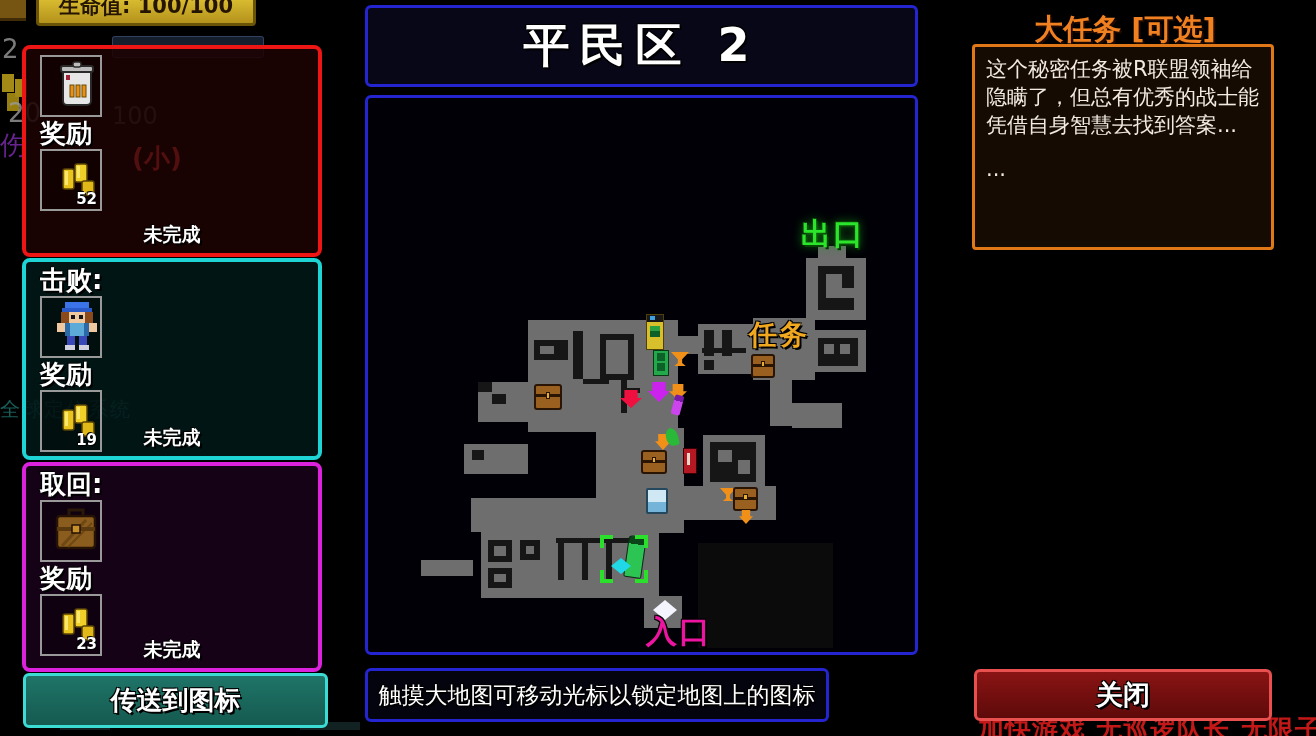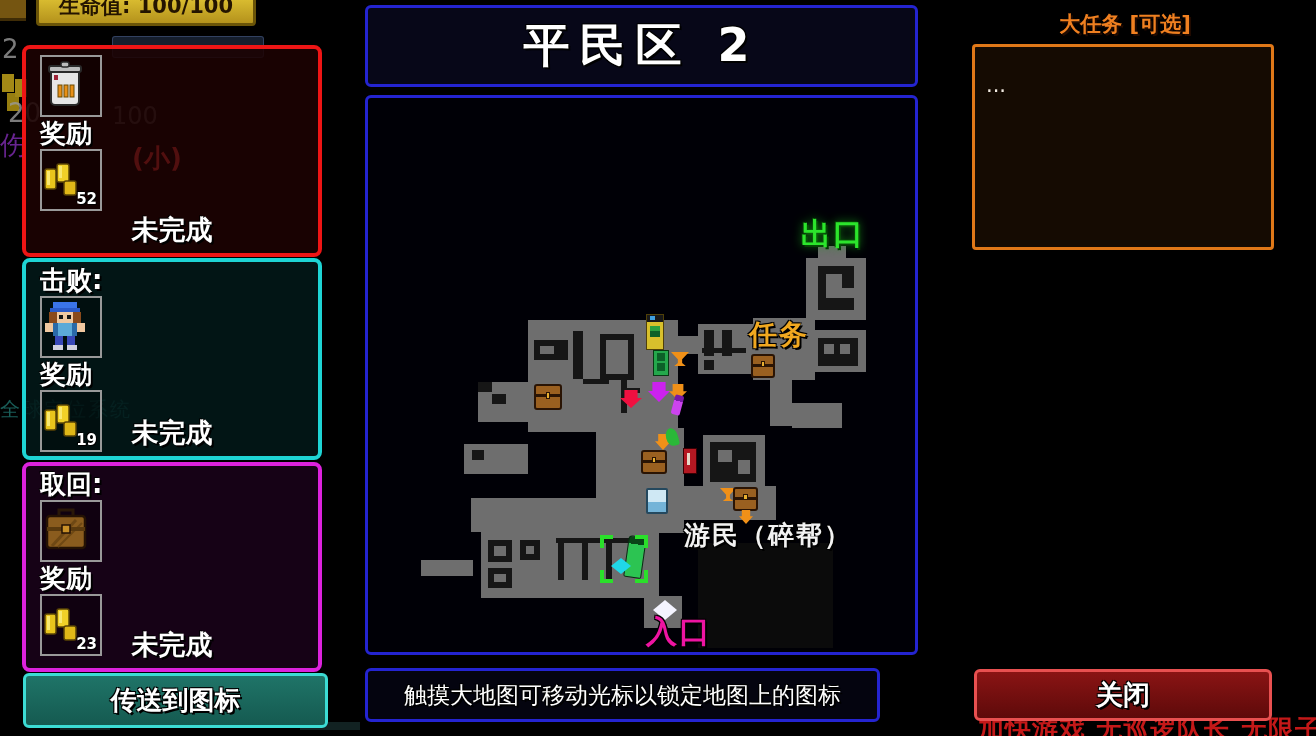--- a/index.html
+++ b/index.html
@@ -29,44 +29,44 @@
 
   
   .panel{position:absolute;left:22px;width:300px;box-sizing:border-box;z-index:10;
     border-radius:8px;padding:4px 14px;}
   .p1{top:45px;height:212px;border:4px solid #ee1515;background:rgba(28,2,2,.88);}
   .p2{top:258px;height:202px;border:4px solid #1ed4d4;background:rgba(2,24,24,.88);}
   .p3{top:462px;height:210px;border:4px solid #dd22dd;background:rgba(24,2,24,.9);}
   .plabel{font-size:26px;font-weight:bold;line-height:28px;
     text-shadow:2px 2px 0 #000,-1px -1px 0 #000;}
   .ibox{width:58px;height:58px;border:2px solid #999;background:rgba(0,0,0,.25);
-    display:flex;align-items:center;justify-content:flex-start;position:relative;margin:2px 0;}
+    display:flex;align-items:center;justify-content:flex-end;position:relative;margin:2px 0;}
   .amt{position:absolute;bottom:1px;right:3px;font-size:15px;font-weight:bold;color:#fff;
     text-shadow:1px 1px 0 #000,-1px -1px 0 #000;}
   .status{position:absolute;bottom:5px;left:0;width:100%;text-align:center;
-    font-size:27px;font-weight:bold;text-shadow:2px 2px 0 #000,-1px -1px 0 #000;}
+    font-size:19px;font-weight:bold;text-shadow:2px 2px 0 #000,-1px -1px 0 #000;}
   .p3-right{position:absolute;left:176px;top:4px;}
   .bg-small-hint{position:absolute;left:106px;top:92px;font-size:26px;
     color:rgba(150,30,30,.45);font-weight:bold;}
 
   
   #teleport-button{left:23px;top:673px;width:299px;height:49px;z-index:10;
     background:linear-gradient(#1f7468,#155a50);border:3px solid #3cdcd4;border-radius:6px;
     display:flex;align-items:center;justify-content:center;
     font-size:26px;font-weight:bold;cursor:pointer;}
   #map-title-box{left:365px;top:5px;width:553px;height:82px;background:#070718;
     border:3px solid #2424d0;border-radius:6px;display:flex;align-items:center;justify-content:center;box-sizing:border-box;}
   #map-title-box .t{font-size:46px;font-weight:bold;letter-spacing:10px;}
   #minimap{left:365px;top:95px;width:553px;height:560px;background:#000006;
     border:3px solid #2424d0;border-radius:6px;box-sizing:border-box;overflow:hidden;}
-  #map-hint-box{left:365px;top:668px;width:515px;height:54px;background:#04040f;
+  #map-hint-box{left:365px;top:668px;width:464px;height:54px;background:#04040f;
     border:3px solid #2424d0;border-radius:6px;display:flex;align-items:center;justify-content:center;
     font-size:23px;box-sizing:border-box;}
   #sq-title{left:975px;top:10px;width:300px;text-align:center;
-    font-size:21px;font-weight:bold;color:#f08020;text-shadow:2px 2px 0 #200a00;}
+    font-size:29px;font-weight:bold;color:#f08020;text-shadow:2px 2px 0 #200a00;}
   #sq-box{left:972px;top:44px;width:302px;height:206px;background:#150b02;
     border:3px solid #e07818;border-radius:4px;box-sizing:border-box;
     padding:9px 11px;font-size:21px;line-height:1.33;color:#f2ebe2;}
   #sq-box .more{margin-top:16px;}
   #close-button{left:974px;top:669px;width:298px;height:52px;z-index:10;
     background:linear-gradient(#8a1414,#5e0a0a);border:3px solid #e85050;border-radius:6px;
     display:flex;align-items:center;justify-content:center;box-sizing:border-box;
     font-size:27px;font-weight:bold;cursor:pointer;}
   #cheat-text{left:978px;top:712px;width:340px;font-size:26px;font-weight:bold;
     color:#c41818;white-space:nowrap;letter-spacing:1px;}
@@ -306,29 +306,29 @@
     <div class="mi locker-blue" style="left: 278px; top: 390px; width: 22px; height: 26px;"></div>
     <div class="mi funnel-orange" style="left: 352px; top: 390px; width: 16px; height: 13px;"></div>
     <div class="mi chest" style="left: 365px; top: 389px; width: 25px; height: 24px;"></div>
     <div class="mi arrow-orange" style="left: 371px; top: 412px; width: 14px; height: 14px;"></div>
     <div class="mi bottle-green" style="left: 258px; top: 438px; width: 18px; height: 42px;"></div>
     <div class="mi target-brackets-green" style="left: 232px; top: 437px; width: 48px; height: 48px;"></div>
     <div class="mi diamond-cyan" style="left: 243px; top: 460px; width: 20px; height: 16px;"></div>
     <div class="mi diamond-white" style="left: 285px; top: 502px; width: 24px; height: 20px;"></div>
     <div class="map-label glow" style="left: 433px; top: 116px; font-size: 30px; color: rgb(44, 228, 44);">出口</div>
     <div class="map-label" style="left: 381px; top: 218px; font-size: 28px; color: rgb(240, 168, 32);">任务</div>
-    <div class="map-label" style="left: 316px; top: 420px; font-size: 26px; color: rgb(242, 242, 242);">游民（碎帮）</div>
     <div class="map-label" style="left: 278px; top: 513px; font-size: 31px; color: rgb(238, 20, 162);">入口</div>
   </div>
 
 <div class="abs" id="map-hint-box">
   <span class="outline-text">触摸大地图可移动光标以锁定地图上的图标</span>
 </div>
 
 <div class="abs" id="sq-title">大任务 [可选]</div>
 <div class="abs" id="sq-box">
+  <div>这个秘密任务被R联盟领袖给隐瞒了，但总有优秀的战士能凭借自身智慧去找到答案...</div>
   <div class="more">...</div>
 </div>
 
 <div class="abs" id="close-button">
   <span class="outline-text">关闭</span>
 </div>
 <div class="abs" id="cheat-text">加快游戏 无巡逻队长 无限子弹</div>
 
 </body></html>

